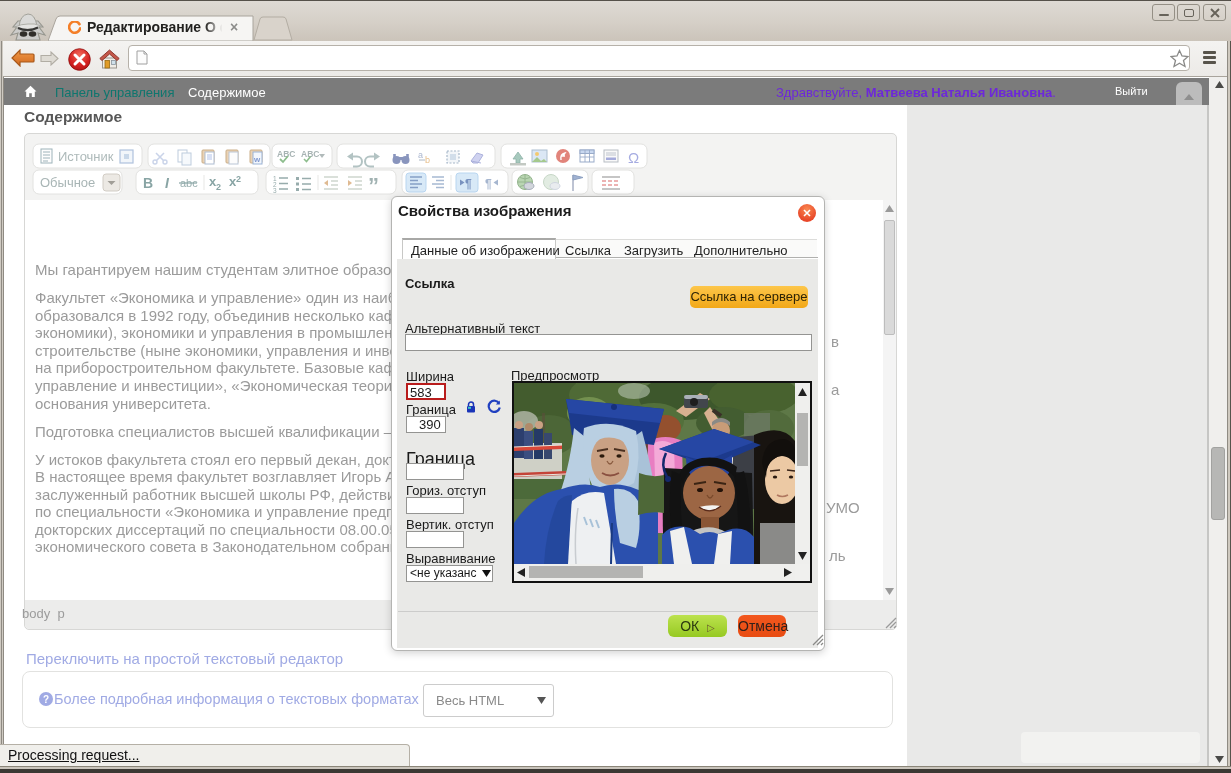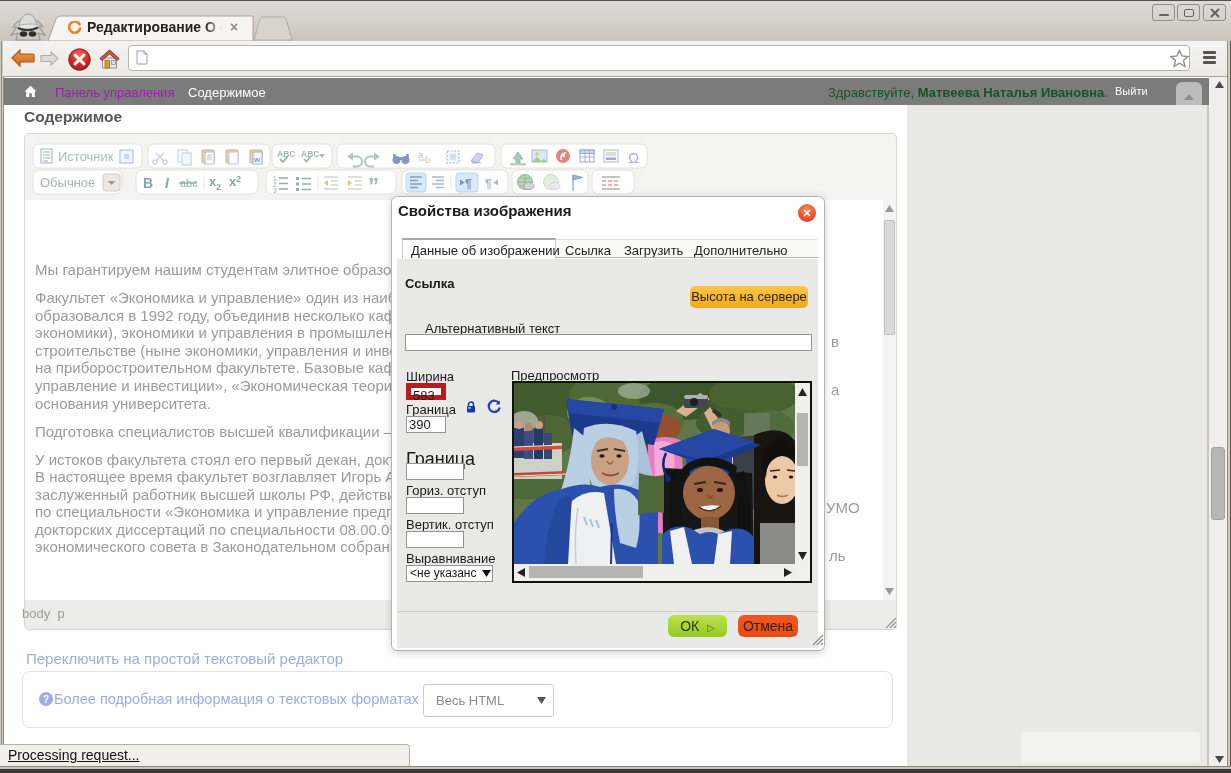--- a/index.html
+++ b/index.html
@@ -95,23 +95,23 @@
 <div class="abs" style="left:1203px;top:61px;width:13px;height:3px;background:#58544c;border-radius:1px;"></div>
 
 <div class="abs" style="left:4px;top:77px;width:1205px;height:689px;background:#fff;"></div>
 <div class="abs" style="left:907px;top:105px;width:300px;height:661px;background:#e9e9e8;"></div>
 <div class="abs" style="left:1207px;top:105px;width:2px;height:661px;background:#c6c6c4;"></div>
 
 <div class="abs" style="left:4px;top:78px;width:1206px;height:27px;background:#7b7b7b;"></div>
 <svg class="abs" style="left:24px;top:85px;" width="13" height="13" viewBox="0 0 13 13">
   <path d="M0.5 6.5 L6.5 0.8 L12.5 6.5 L10.8 6.5 L10.8 12 L7.8 12 L7.8 8.2 L5.2 8.2 L5.2 12 L2.2 12 L2.2 6.5 Z" fill="#fff"></path>
 </svg>
-<div class="abs" style="left:55px;top:85px;font-size:13px;color:#a21caf;">Панель управления</div>
+<div class="abs" style="left:55px;top:85px;font-size:13px;color:#0f766e;">Панель управления</div>
 <div class="abs" style="left:188px;top:85px;font-size:13px;color:#fff;">Содержимое</div>
-<div class="abs" style="left:828px;top:85px;font-size:13px;color:#14532d;">Здравствуйте, <b>Матвеева Наталья Ивановна</b>.</div>
+<div class="abs" style="left:776px;top:85px;font-size:13px;color:#6d28d9;">Здравствуйте, <b>Матвеева Наталья Ивановна</b>.</div>
 <div class="abs" style="left:1115px;top:85px;font-size:11px;color:#fff;">Выйти</div>
 
 <div class="abs" style="left:1176px;top:82px;width:26px;height:23px;background:#bcbcbc;border-radius:6px 6px 0 0;"></div>
 <svg class="abs" style="left:1184px;top:94px;" width="10" height="6" viewBox="0 0 10 6">
       <path d="M5 0 L10 6 L0 6 Z" fill="#8e8e8e"></path>
     </svg>
 
 <div class="abs" style="left:24px;top:108px;font-size:15.5px;font-weight:700;color:#575757;">Содержимое</div>
 
 <div class="abs" style="left:24px;top:133px;width:873px;height:497px;background:#f3f3f2;border:1px solid #d7d7d5;border-radius:5px;"></div>
@@ -312,27 +312,27 @@
 <div class="abs" style="left:402px;top:238px;width:154px;height:21px;background:#fff;border-top:2px solid #a8a8a6;border-left:1px solid #c8c8c6;border-right:1px solid #c8c8c6;"></div>
 <div class="abs" style="left:411px;top:243px;font-size:13px;color:#222;">Данные об изображении</div>
 <div class="abs" style="left:565px;top:243px;font-size:13px;color:#222;">Ссылка</div>
 <div class="abs" style="left:624px;top:243px;font-size:13px;color:#222;">Загрузить</div>
 <div class="abs" style="left:694px;top:243px;font-size:13px;color:#222;">Дополнительно</div>
 
 <div class="abs" style="left:397px;top:259px;width:421px;height:389px;background:#e9e9e7;"></div>
 <div class="abs" style="left:556px;top:257px;width:262px;height:1px;background:#b0b0ae;"></div>
 
 <div class="abs" style="left:405px;top:276px;font-size:13px;font-weight:700;color:#1a1a1a;">Ссылка</div>
-<div class="abs" style="left:690px;top:286px;width:118px;height:22px;background:linear-gradient(#fdc64a,#f2a818);border-radius:5px;font-size:13px;color:#2e2405;text-align:center;line-height:22px;">Высота на сервере</div>
-<div class="abs" style="left:405px;top:321px;font-size:13px;color:#1a1a1a;margin-left:20px;">Альтернативный текст</div>
+<div class="abs" style="left:690px;top:286px;width:118px;height:22px;background:linear-gradient(#fdc64a,#f2a818);border-radius:5px;font-size:13px;color:#2e2405;text-align:center;line-height:22px;">Ссылка на сервере</div>
+<div class="abs" style="left:405px;top:321px;font-size:13px;color:#1a1a1a;">Альтернативный текст</div>
 <div class="abs" style="left:405px;top:334px;width:407px;height:17px;background:#fff;border:1px solid #949492;"></div>
 <div class="abs" style="left:406px;top:369px;font-size:13px;color:#1a1a1a;">Ширина</div>
-<div class="abs" style="left:406px;top:383px;width:40px;height:17px;background:#fff;border:5px solid #b91c1c;font-size:13px;color:#1a1a1a;line-height:15px;padding-left:2px;">583</div>
+<div class="abs" style="left:406px;top:383px;width:40px;height:17px;background:#fff;border:2px solid #b91c1c;font-size:13px;color:#1a1a1a;line-height:15px;padding-left:2px;">583</div>
 <div class="abs" style="left:406px;top:402px;font-size:13px;color:#1a1a1a;">Граница</div>
-<div class="abs" style="left:406px;top:416px;width:40px;height:17px;background:#fff;border:1px solid #949492;font-size:13px;color:#1a1a1a;line-height:15px;padding-left:2px;">390</div>
+<div class="abs" style="left:406px;top:416px;width:40px;height:17px;background:#fff;border:1px solid #949492;font-size:13px;color:#1a1a1a;line-height:15px;padding-left:12px;">390</div>
 <svg class="abs" style="left:466px;top:401px;" width="10" height="12" viewBox="0 0 10 12">
   <path d="M2.5 5 V3.5 a2.5 2.5 0 0 1 5 0 V5" fill="none" stroke="#1a34b8" stroke-width="1.5"></path>
   <rect x="1" y="5" width="8" height="6.5" rx="1" fill="#1a34b8"></rect>
   <rect x="2" y="5.8" width="3" height="2" fill="#40c8c0"></rect>
 </svg>
 <svg class="abs" style="left:487px;top:399px;" width="14" height="14" viewBox="0 0 14 14">
   <path d="M12.2 4.5 A5.6 5.6 0 1 0 12.8 8.5" fill="none" stroke="#2040c0" stroke-width="2.2"></path>
   <path d="M12.8 1.5 l0 4 l-4 0 z" fill="#2040c0"></path>
 </svg>
 <div class="abs" style="left:406px;top:449px;font-size:18px;color:#1a1a1a;">Граница</div>
@@ -469,21 +469,21 @@
 <svg class="abs" style="left:517px;top:568px;" width="8" height="9" viewBox="0 0 8 9">
       <path d="M0 4.5 L8 0 L8 9 Z" fill="#222"></path>
     </svg>
 <div class="abs" style="left:529px;top:566px;width:114px;height:12px;background:#b4b4b2;"></div>
 <svg class="abs" style="left:784px;top:568px;" width="8" height="9" viewBox="0 0 8 9">
       <path d="M8 4.5 L0 0 L0 9 Z" fill="#222"></path>
     </svg>
 
 <div class="abs" style="left:398px;top:611px;width:420px;height:1px;background:#cccccb;"></div>
 <div class="abs" style="left:668px;top:615px;width:59px;height:22px;background:linear-gradient(#bce24e,#96c922);border-radius:6px;font-size:14px;color:#2c3a10;text-align:center;line-height:22px;">ОК&nbsp;&nbsp;<span style="font-size:10px;color:#6a5a30;">▷</span></div>
-<div class="abs" style="left:738px;top:615px;width:60px;height:22px;background:linear-gradient(#f2571e,#e84c12);border-radius:6px;font-size:14px;color:#33201a;text-align:center;line-height:22px;">Отмена</div>
+<div class="abs" style="left:738px;top:615px;width:48px;height:22px;background:linear-gradient(#f2571e,#e84c12);border-radius:6px;font-size:14px;color:#33201a;text-align:center;line-height:22px;">Отмена</div>
 <svg class="abs" style="left:810px;top:632px;" width="14" height="14" viewBox="0 0 14 14">
   <path d="M13 3 L3 13 M13 7 L7 13 M13 11 L11 13" stroke="#8a8a88" stroke-width="1.3"></path>
 </svg>
 
 <div class="abs" style="left:1209px;top:77px;width:18px;height:689px;background:#f0efed;"></div>
 <svg class="abs" style="left:1215px;top:81px;" width="9" height="7" viewBox="0 0 9 7">
       <path d="M4.5 0 L9 7 L0 7 Z" fill="#4a4a48"></path>
     </svg>
 <div class="abs" style="left:1211px;top:447px;width:14px;height:73px;background:#b7b7b5;border:1px solid #a2a2a0;border-radius:3px;"></div>
 <svg class="abs" style="left:1215px;top:756px;" width="9" height="7" viewBox="0 0 9 7">

